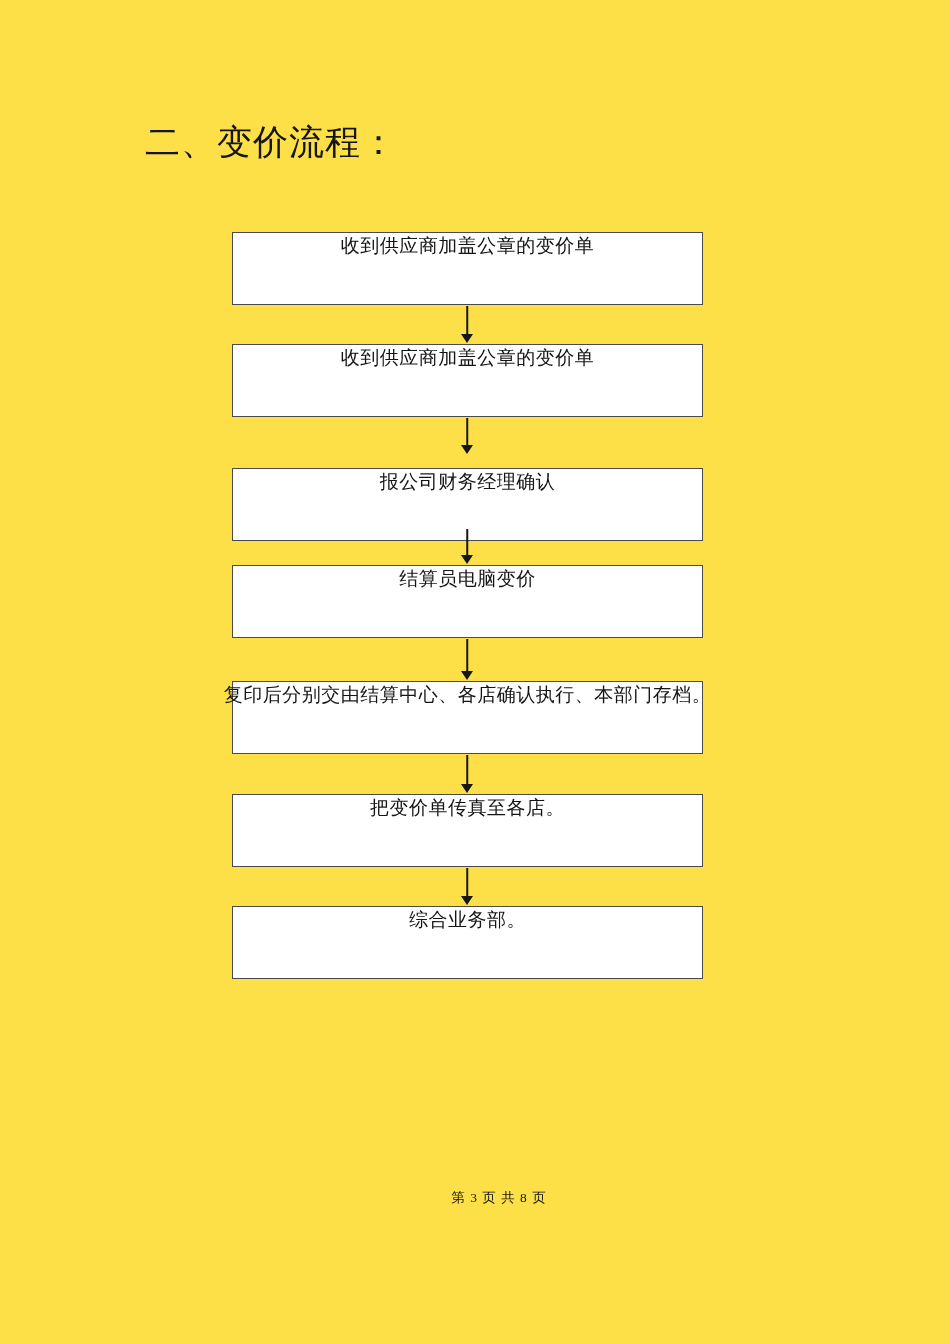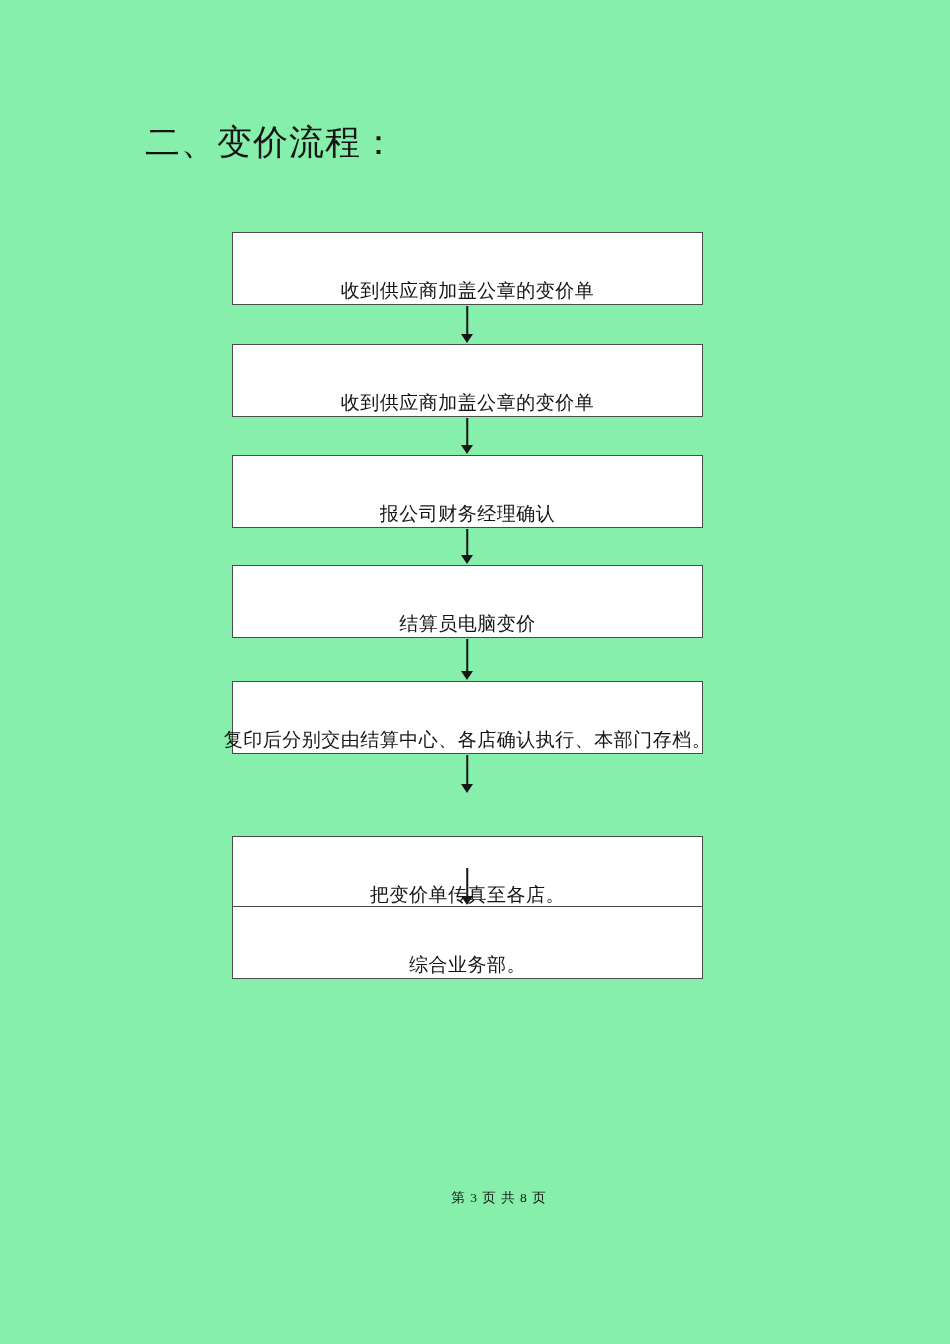--- a/index.html
+++ b/index.html
@@ -1,52 +1,52 @@
 <!DOCTYPE html>
 <html><head>
 <meta charset="utf-8">
 <style>
   html,body{margin:0;padding:0;background:#ffffff;}
   .page{
     position:relative;
     width:950px;height:1344px;
-    background:#86efac;
+    background:#fde047;
     font-family:"Liberation Serif","DejaVu Serif",serif;
     color:#1a1a1a;
     overflow:hidden;
   }
   .title{
     position:absolute;
     left:145px;top:123px;
     font-size:35px;
     line-height:1.15;
     letter-spacing:1px;
     color:#151515;
     white-space:nowrap;
   }
   .box{
     position:absolute;
     left:232px;
     width:471px;height:73px;
     box-sizing:border-box;
     border:1.5px solid #4a4a4a;
     background:#ffffff;
-    display:flex;align-items:flex-end;justify-content:center;
+    display:flex;align-items:flex-start;justify-content:center;
     font-size:19px;
     letter-spacing:0.5px;
     color:#141414;
     text-align:center;
     white-space:nowrap;
   }
   .b1{top:232px}
   .b2{top:344px}
-  .b3{top:455px}
+  .b3{top:468px}
   .b4{top:565px}
   .b5{top:681px}
-  .b6{top:836px}
+  .b6{top:794px}
   .b7{top:906px}
   .arrow{position:absolute;left:460px;width:14px;}
   .a1{top:306px;height:37px}
   .a2{top:418px;height:36px}
   .a3{top:529px;height:35px}
   .a4{top:639px;height:41px}
   .a5{top:755px;height:38px}
   .a6{top:868px;height:37px}
   .arrow::before{
     content:"";

